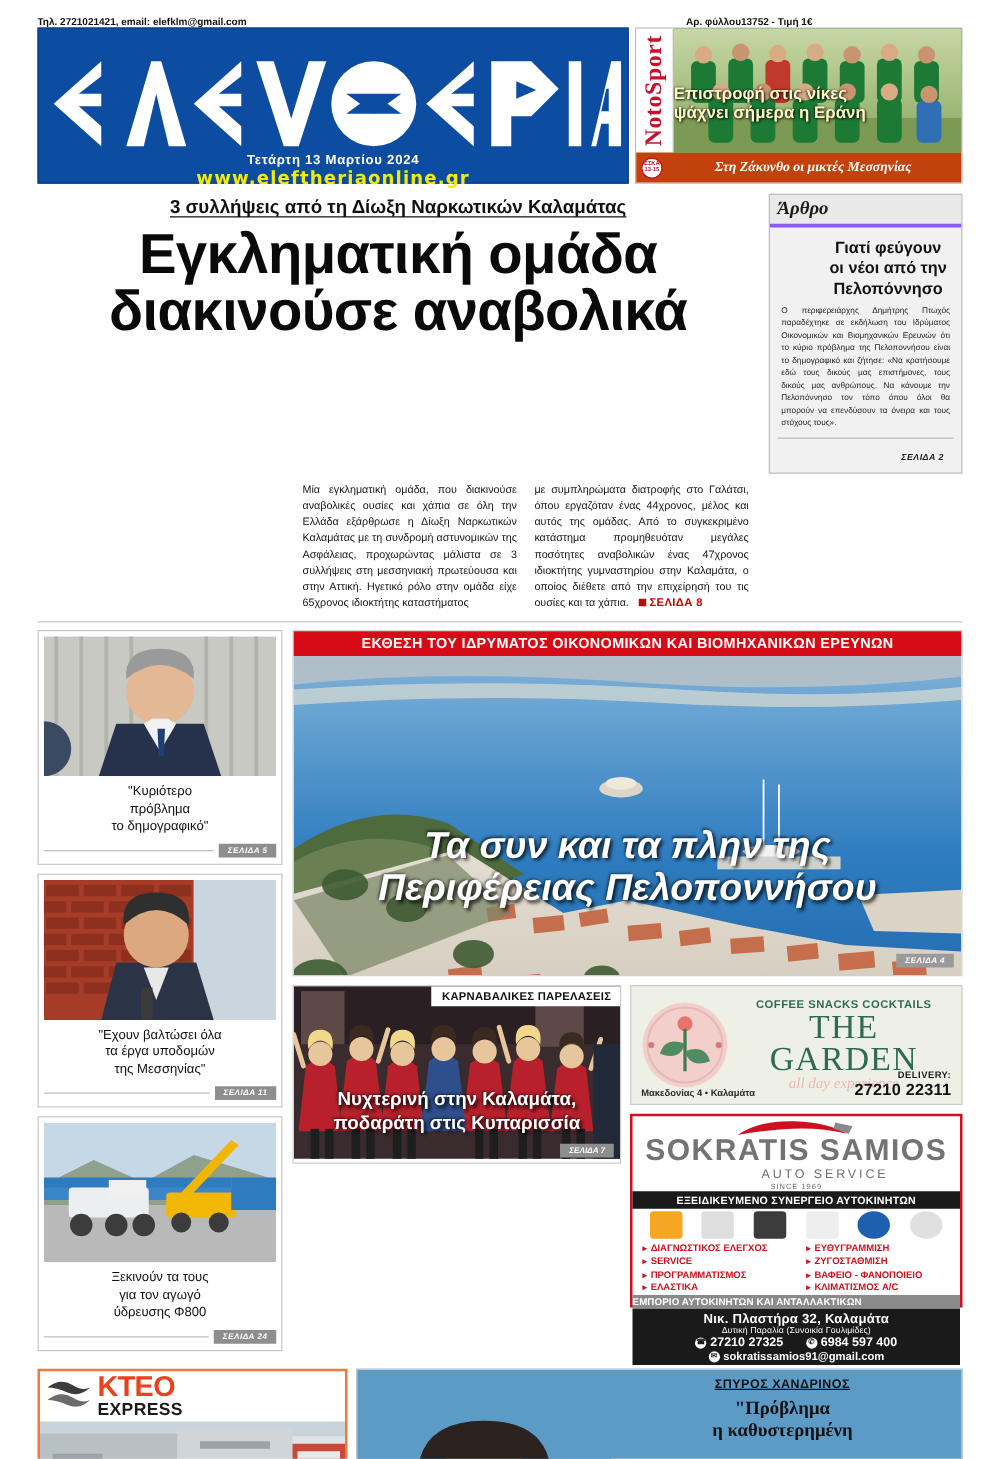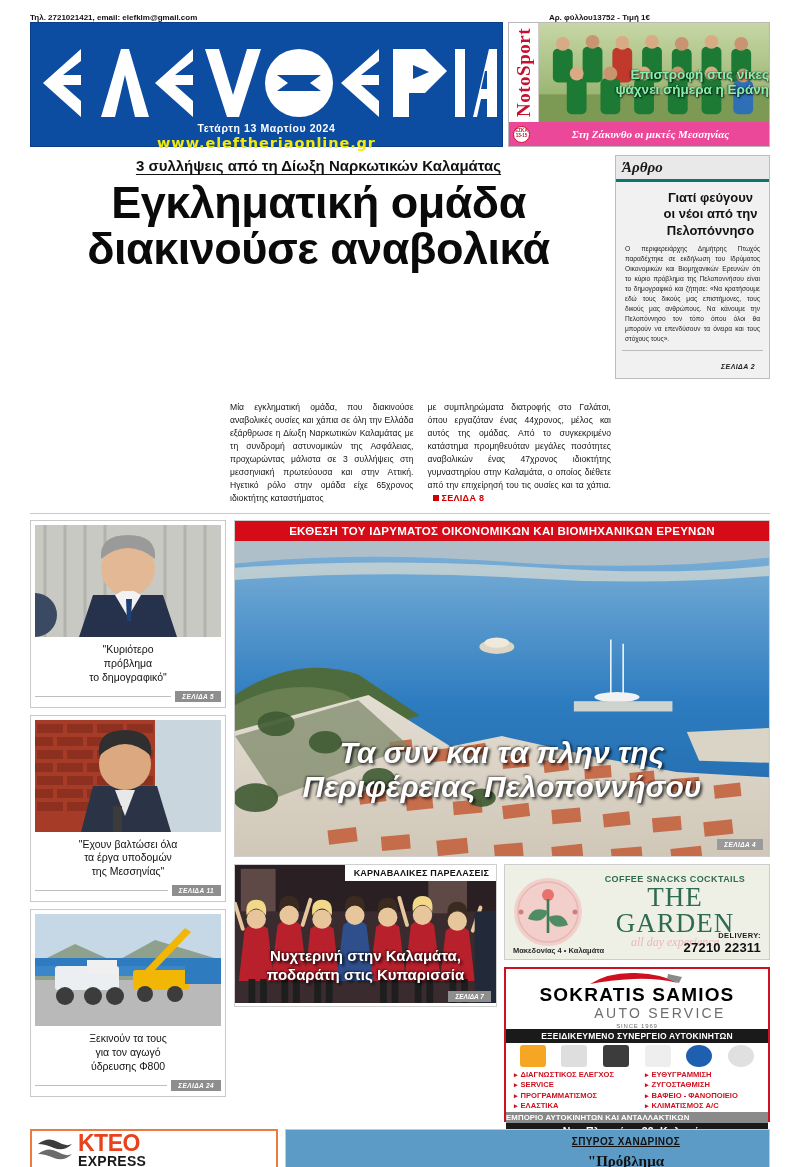--- a/index.html
+++ b/index.html
@@ -32,58 +32,58 @@
   
   .sportbox { width: 262px; border: 1px solid #b9b9b9; display: flex; flex-direction: column; }
   .sport-main { flex: 1 1 auto; display: flex; }
   .noto-rail { width: 30px; background: #ffffff; border-right: 1px solid #cfcfcf;
                display: flex; align-items: center; justify-content: center; }
   .noto-rail span { writing-mode: vertical-rl; transform: rotate(180deg);
                     color: #c8102e; font-size: 19px; font-weight: bold;
                     font-family: "Liberation Serif", serif; letter-spacing: .5px; }
   .sport-photo { flex: 1 1 auto; position: relative; overflow: hidden; background: #4d7a33; }
   .sport-overlay { position: absolute; left: 0; right: 0; top: 44%;
-                   text-align: right; color: #86efac; font-weight: bold;
+                   text-align: left; color: #fef9c3; font-weight: bold;
                    font-size: 13.5px; line-height: 1.16;
                    text-shadow: 1px 1px 2px rgba(0,0,0,.85), -1px 0 2px rgba(0,0,0,.6); }
-  .sport-strip { height: 24px; background: #ec4899; display: flex; align-items: center;
+  .sport-strip { height: 24px; background: #c2410c; display: flex; align-items: center;
                  gap: 6px; padding: 0 4px; }
   .ebal-badge { width: 17px; height: 17px; border-radius: 50%; background: #ffffff;
                 color: #c8102e; font-size: 4.6px; font-weight: bold; line-height: 1.05;
                 display: flex; flex-direction: column; align-items: center;
                 justify-content: center; border: 1px solid #c8102e; flex: none; }
   .sport-strip-text { flex: 1 1 auto; text-align: center; color: #ffffff;
                       font-size: 11px; font-weight: bold; font-style: italic;
                       font-family: "Liberation Serif", serif; }
 
   
   .headzone { display: flex; gap: 8px; margin-top: 8px; }
   .headleft { flex: 1 1 auto; }
   .kicker { text-align: center; font-size: 15px; font-weight: bold; color: #111;
             text-decoration: underline; text-underline-offset: 3px; padding: 2px 0 4px; }
   .mainhead { text-align: center; font-weight: bold; color: #0a0a0a;
               font-size: 45px; line-height: 1.03; letter-spacing: -0.5px; padding-top: 2px;}
   .mainhead div { white-space: nowrap; }
 
   
   .artcol { width: 155px; flex: none; border: 1px solid #bdbdbd; background: #f1f1f1; }
-  .art-head { background: #e9e9e9; border-bottom: 3px solid #0f766e; padding: 2px 6px 3px; }
+  .art-head { background: #e9e9e9; border-bottom: 3px solid #8b5cf6; padding: 2px 6px 3px; }
   .art-head span { font-family: "Liberation Serif", serif; font-style: italic;
                    font-weight: bold; font-size: 15px; color: #1a1a1a; }
   .art-title { text-align: center; font-size: 13px; font-weight: bold; color: #111;
                line-height: 1.25; padding: 8px 8px 5px; margin-left: 36px; }
   .art-body { font-size: 6.6px; line-height: 1.52; color: #222; padding: 0 9px 2px;
               text-align: justify; }
   .art-foot { text-align: right; padding: 4px 8px 5px; border-top: 1px solid #bbb;
               margin: 4px 6px 0; }
   .art-foot span { font-size: 7px; font-weight: bold; font-style: italic;
                    letter-spacing: .4px; color: #222; }
 
   
-  .leadwrap { display: flex; gap: 4px; margin-top: 22px; }
+  .leadwrap { display: flex; gap: 16px; margin-top: 6px; }
   .leadspacer { width: 196px; flex: none; }
   .leadcols { flex: 1 1 auto; display: flex; gap: 14px; padding-right: 0; }
   .leadcol { flex: 1 1 0; font-size: 8.6px; line-height: 1.52; text-align: justify; color: #161616; }
   .page-ref { color: #cc0000; font-weight: bold; font-size: 9px; white-space: nowrap; }
   .page-ref b { letter-spacing: .3px; }
   .sq { display: inline-block; width: 6px; height: 6px; background: #cc0000; margin-right: 3px; }
   .artspacer { width: 155px; flex: none; }
 
   .hrule { border-top: 1px solid #c9c9c9; margin: 7px 0 0; }
 
@@ -100,21 +100,21 @@
   .promo-foot { display: flex; align-items: center; gap: 4px; padding: 2px 0 1px; }
   .promo-foot .line { flex: 1 1 auto; border-top: 1px solid #bfbfbf; }
   .pagechip { background: #8e8e8e; color: #fff; font-size: 6.5px; font-weight: bold;
               font-style: italic; padding: 2px 7px; letter-spacing: .4px; }
 
   
   .feature { border: 1px solid #cfcfcf; }
   .feature-band { background: #d50b17; color: #fff; text-align: center;
                   font-size: 11.5px; font-weight: bold; letter-spacing: .3px;
                   padding: 4px 0 4px; }
-  .feature-photo { position: relative; height: 315px; overflow: hidden; }
+  .feature-photo { position: relative; height: 255px; overflow: hidden; }
   .feature-title { position: absolute; left: 0; right: 0; bottom: 52px; text-align: center;
                    color: #ffffff; font-size: 30px; font-weight: bold; line-height: 1.14;
                    font-style: italic;
                    text-shadow: 2px 2px 3px rgba(0,0,0,.75), -1px -1px 2px rgba(0,0,0,.5); }
   .feature-chip { position: absolute; right: 6px; bottom: 6px; background: #9a9a9a;
                   color: #fff; font-size: 6.5px; font-weight: bold; font-style: italic;
                   padding: 2px 7px; letter-spacing: .4px; }
 
   
   .row2 { display: flex; gap: 7px; margin-top: 7px; }
@@ -143,23 +143,23 @@
                    display: flex; justify-content: space-between; align-items: flex-end; }
   .garden-addr { font-size: 7.5px; font-weight: bold; color: #2a2a2a; }
   .garden-del { text-align: right; }
   .garden-del .lbl { font-size: 7.5px; font-weight: bold; color: #1a1a1a; letter-spacing: .4px;}
   .garden-del .tel { font-size: 13px; font-weight: bold; color: #111; letter-spacing: .2px; }
 
   
   .sokratis { border: 2px solid #cf1020; background: #fff; margin-top: 7px; height: 155px;
               display: flex; flex-direction: column; }
   .sk-logo { text-align: center; padding-top: 2px; position: relative; }
-  .sk-name { font-size: 19px; font-weight: bold; color: #000000; letter-spacing: 1.2px;
+  .sk-name { font-size: 24px; font-weight: bold; color: #737373; letter-spacing: 1.2px;
              line-height: 1; }
-  .sk-sub { font-size: 14px; color: #6d6d6d; letter-spacing: 2.3px; line-height: 1.35; padding-left: 46px; }
+  .sk-sub { font-size: 10px; color: #6d6d6d; letter-spacing: 2.3px; line-height: 1.35; padding-left: 46px; }
   .sk-since { font-size: 6px; color: #6d6d6d; letter-spacing: .8px; }
   .sk-band { background: #1a1a1a; color: #ffffff; text-align: center; font-size: 8.5px;
              font-weight: bold; letter-spacing: .2px; padding: 2px 0; }
   .sk-brands { display: flex; justify-content: space-around; align-items: center;
                padding: 2px 6px; }
   .sk-brands .bl { width: 26px; height: 22px; border-radius: 3px; }
   .sk-serv { display: flex; padding: 1px 8px 0; gap: 16px; }
   .sk-serv ul { list-style: none; flex: 1 1 0; }
   .sk-serv li { font-size: 7.6px; font-weight: bold; color: #cf1020; line-height: 1.38; }
   .sk-serv li::before { content: "\25B8"; color: #cf1020; margin-right: 3px; font-size: 7px; }

